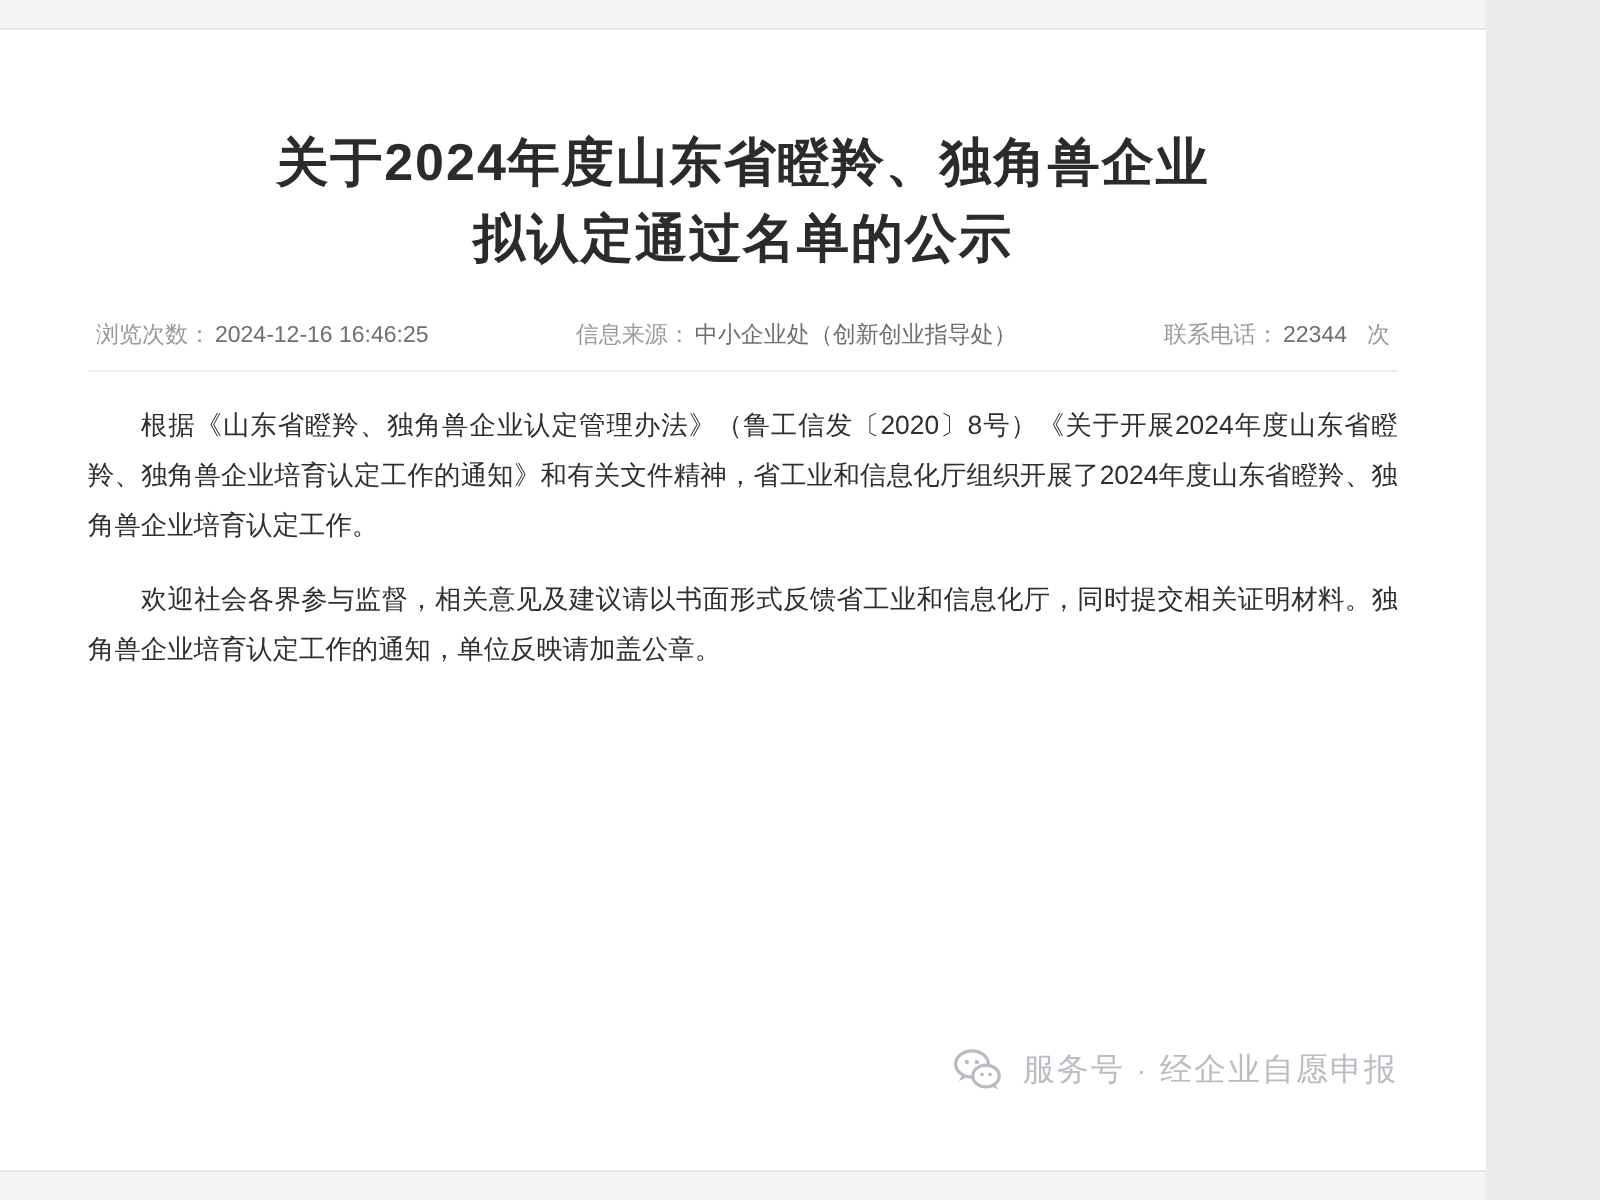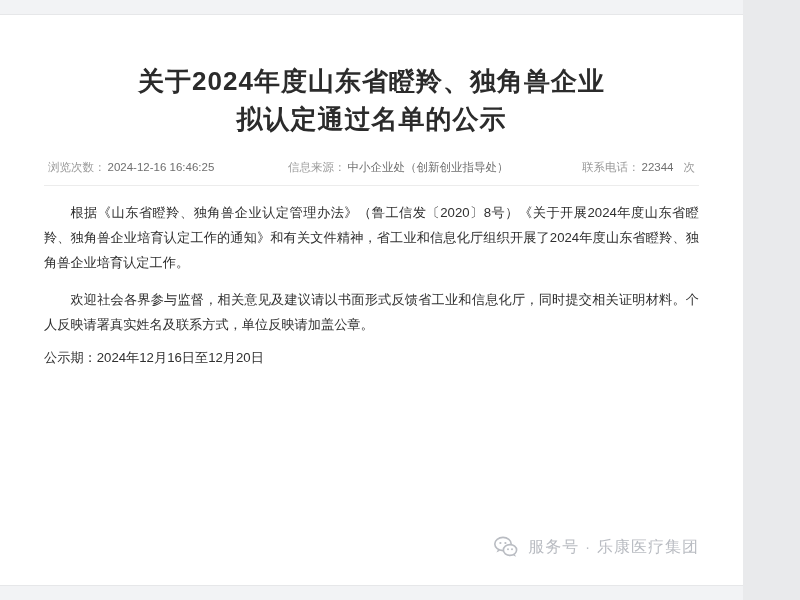--- a/index.html
+++ b/index.html
@@ -104,21 +104,21 @@
   }
   .contact-line {
     margin: 0 0 9px 0;
     font-size: 13.2px;
     line-height: 22px;
     color: #2f2f2f;
   }
   .watermark {
     position: absolute;
     right: 44px;
-    bottom: 40px;
+    bottom: 52px;
     display: flex;
     align-items: center;
     color: #b9bcc2;
     font-size: 16px;
     letter-spacing: 1px;
     font-weight: 500;
   }
   .wm-icon {
     width: 26px;
     height: 26px;
@@ -153,42 +153,41 @@
       <div class="meta-item meta-center">
         <span class="meta-label">信息来源：</span><span class="meta-value">中小企业处（创新创业指导处）</span>
       </div>
       <div class="meta-item">
         <span class="meta-label">联系电话：</span><span class="meta-value">22344</span><span class="meta-suffix">次</span>
       </div>
     </div>
 
     <div class="body-text">
       <p class="para">根据《山东省瞪羚、独角兽企业认定管理办法》（鲁工信发〔2020〕8号）《关于开展2024年度山东省瞪羚、独角兽企业培育认定工作的通知》和有关文件精神，省工业和信息化厅组织开展了2024年度山东省瞪羚、独角兽企业培育认定工作。</p>
-      <p class="para">欢迎社会各界参与监督，相关意见及建议请以书面形式反馈省工业和信息化厅，同时提交相关证明材料。个人反映请署真实姓名及联系方式，单位反映请加盖公章。</p>
+      <p class="para">欢迎社会各界参与监督，相关意见及建议请以书面形式反馈省工业和信息化厅，同时提交相关证明材料。独角兽企业培育认定工作的通知，单位反映请加盖公章。</p>
 
       <div class="contact-block">
-        <p class="contact-line">公示期：2024年12月16日至12月20日</p>
       </div>
     </div>
 
   </div>
 
   <div class="watermark">
     <span class="wm-icon">
       <svg width="26" height="26" viewBox="0 0 26 26" aria-hidden="true">
         <ellipse cx="10" cy="10" rx="8.2" ry="6.6" fill="none" stroke="#b9bcc2" stroke-width="1.6"></ellipse>
         <path d="M5 15.5 L3.4 18.6 L7 16.8 Z" fill="#b9bcc2"></path>
         <circle cx="7.4" cy="9" r="1.1" fill="#b9bcc2"></circle>
         <circle cx="12.4" cy="9" r="1.1" fill="#b9bcc2"></circle>
         <ellipse cx="17" cy="16" rx="6.6" ry="5.4" fill="#ffffff" stroke="#b9bcc2" stroke-width="1.6"></ellipse>
         <path d="M21.6 20.2 L23.2 22.8 L20.2 21.4 Z" fill="#b9bcc2"></path>
         <circle cx="15" cy="15.2" r="0.95" fill="#b9bcc2"></circle>
         <circle cx="19" cy="15.2" r="0.95" fill="#b9bcc2"></circle>
       </svg>
     </span>
     <span>服务号</span>
     <span class="wm-dot">·</span>
-    <span>乐康医疗集团</span>
+    <span>经企业自愿申报</span>
   </div>
 
   <div class="bottom-strip"></div>
 
 </div>
 
 </body></html>

